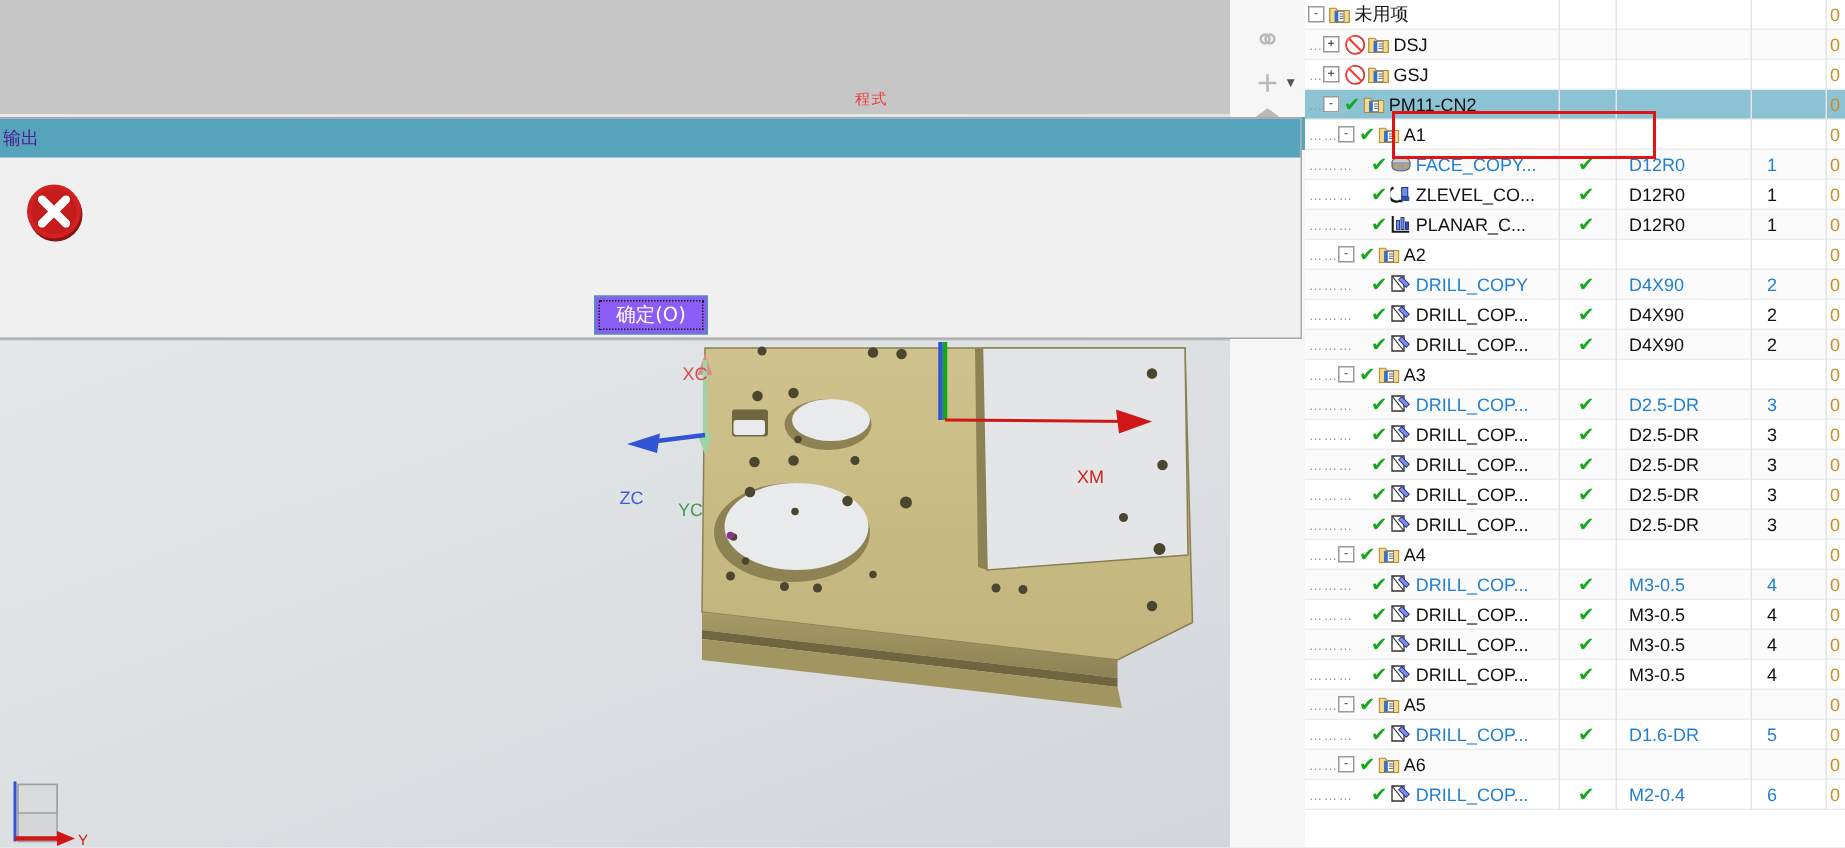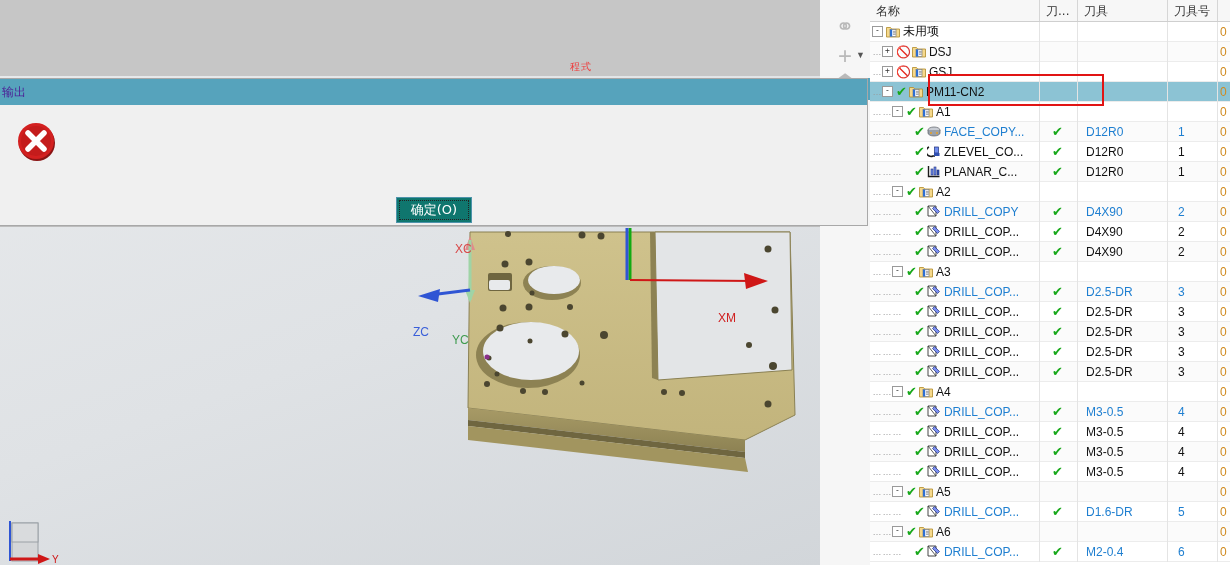--- a/index.html
+++ b/index.html
@@ -64,21 +64,21 @@
     font-family:"DejaVu Sans",sans-serif;
   }
   .dlg-body{display:flex;padding:14px 10px 0 16px;}
   .err-icon{width:42px;height:42px;flex:0 0 42px;margin-right:14px;margin-top:2px;}
   .err-text{
     font-size:12.5px;line-height:19px;color:#000;
     font-family:"DejaVu Sans",sans-serif;white-space:pre-wrap;
   }
   .dlg-btnrow{position:absolute;left:0;top:118px;width:868px;text-align:center;}
   .ok-btn{
-    display:inline-block;background:#0f766e;color:#ffffff;
+    display:inline-block;background:#8b5cf6;color:#ffffff;
     font-size:13px;font-family:"DejaVu Sans",sans-serif;
     padding:3px 14px;border:1px solid #4d93ab;
     outline:1px dotted #222;outline-offset:-4px;cursor:pointer;
   }
   .dlg-sep{
     position:absolute;left:0;top:226px;width:820px;height:1px;background:#bdbdbd;
   }
 
   
   .minibar{
@@ -275,27 +275,20 @@
         <path d="M12 12 L28 28 M28 12 L12 28" stroke="#ffffff" stroke-width="5.5" stroke-linecap="round"></path>
       </svg>
     </div>
     <div class="dlg-btnrow">
       <span class="ok-btn">确定(O)</span>
     </div>
   </div>
   <div class="dlg-sep"></div>
 
   <div class="tree">
-    <div class="th-row">
-      <div class="th c-name">名称</div>
-      <div class="th c-gen">刀...</div>
-      <div class="th c-tool">刀具</div>
-      <div class="th c-tnum">刀具号</div>
-      <div class="th c-more"></div>
-    </div>
     <div id="tree-rows">
         <div class="tr">
           <div class="td c-name">
             <span class="expander">-</span>
             <span class="ic">
               <svg width="14" height="13" viewBox="0 0 14 13">
                 <path d="M0.5 2.5 h4 l1.2 1.5 h7.8 v8 h-13 z" fill="#f6d98c" stroke="#b08a2a" stroke-width="0.8"></path>
                 <rect x="4" y="4.5" width="6" height="7" fill="#ffffff" stroke="#7a7a7a" stroke-width="0.7"></rect>
                 <rect x="4" y="4.5" width="2.2" height="7" fill="#2f6fd0"></rect>
                 <path d="M7 6.3 h2.6 M7 7.8 h2.6 M7 9.3 h2.6" stroke="#555" stroke-width="0.6"></path>

